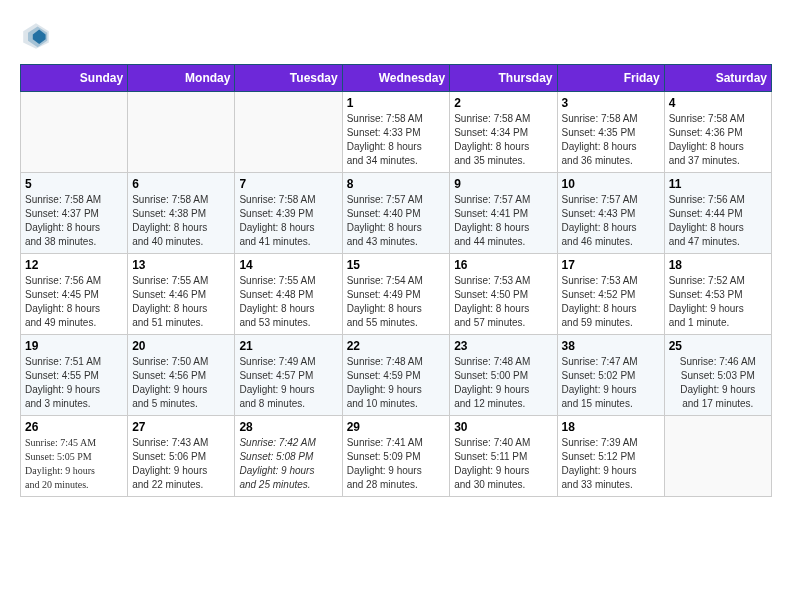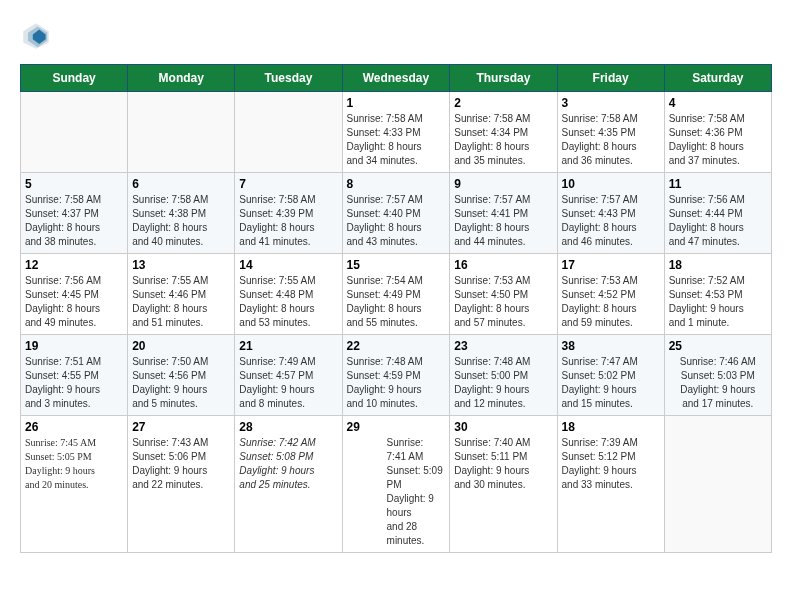--- a/index.html
+++ b/index.html
@@ -51,24 +51,24 @@
     .calendar-subtitle {
       font-size: 14px;
       color: #555;
     }
     .calendar {
       width: 100%;
       border-collapse: collapse;
       font-size: 11px;
     }
     .calendar th {
-      background-color: #15803d;
+      background-color: #6d28d9;
       color: white;
       padding: 6px 4px;
-      text-align: center;
+      text-align: right;
       font-size: 12px;
       border: 1px solid #1a5276;
     }
     .calendar td {
       border: 1px solid #ccc;
       vertical-align: top;
       padding: 4px;
       width: 108px;
       height: 80px;
       background: #fff;
@@ -328,21 +328,21 @@
         </td>
         <td>
           <span class="day-number">28</span>
           <div class="day-info" style="white-space: pre-line; font-style: italic;">Sunrise: 7:42 AM
 Sunset: 5:08 PM
 Daylight: 9 hours
 and 25 minutes.</div>
         </td>
         <td>
           <span class="day-number">29</span>
-          <div class="day-info" style="white-space: pre-line; margin-left: 40px;">Sunrise: 7:41 AM
+          <div class="day-info" style="white-space: pre-line;">Sunrise: 7:41 AM
 Sunset: 5:09 PM
 Daylight: 9 hours
 and 28 minutes.</div>
         </td>
         <td>
           <span class="day-number">30</span>
           <div class="day-info" style="white-space: pre-line;">Sunrise: 7:40 AM
 Sunset: 5:11 PM
 Daylight: 9 hours
 and 30 minutes.</div>

